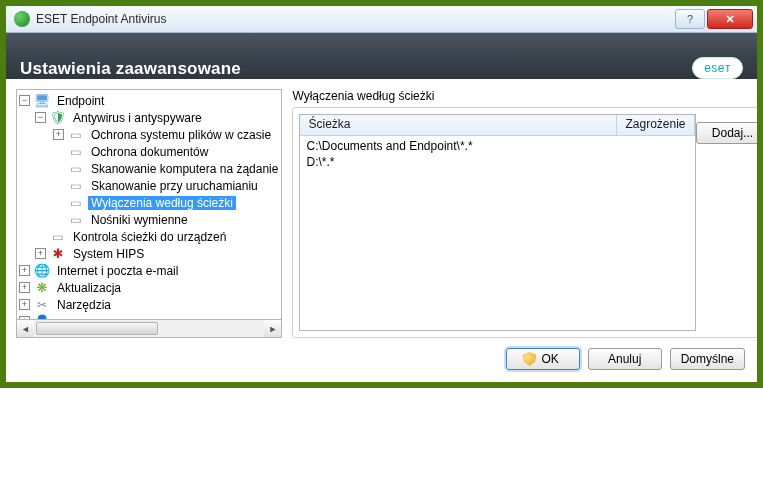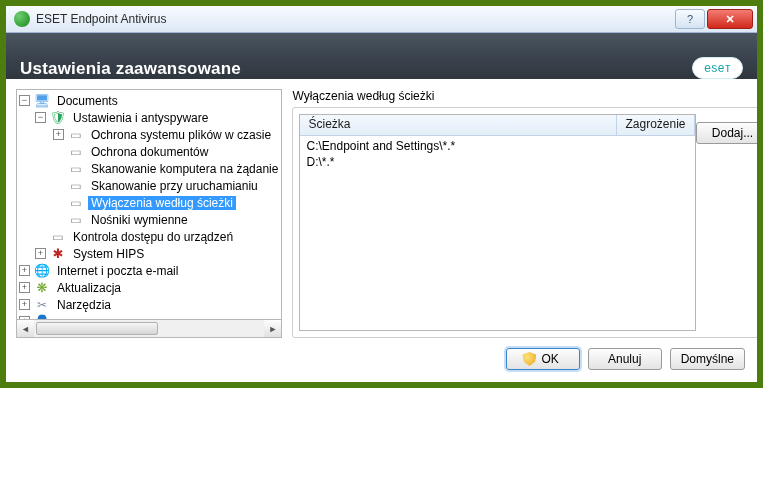--- a/index.html
+++ b/index.html
@@ -253,27 +253,27 @@
 
   <div class="body-area">
 
     <div class="tree-panel">
       <div class="tree-box">
         <div class="tree">
           <div class="node">
             <span class="ind ind1"></span>
             <span class="toggle">−</span>
             <span class="ticon monitor">🖥</span>
-            <span class="label">Documents</span>
+            <span class="label">Endpoint</span>
           </div>
           <div class="node">
             <span class="ind ind2"></span>
             <span class="toggle">−</span>
             <span class="ticon shield">🛡</span>
-            <span class="label">Ustawienia i antyspyware</span>
+            <span class="label">Antywirus i antyspyware</span>
           </div>
           <div class="node">
             <span class="ind ind3"></span>
             <span class="toggle">+</span>
             <span class="ticon page">▭</span>
             <span class="label">Ochrona systemu plików w czasie</span>
           </div>
           <div class="node">
             <span class="ind ind3"></span>
             <span class="toggle blank"></span>
@@ -301,21 +301,21 @@
           <div class="node">
             <span class="ind ind3"></span>
             <span class="toggle blank"></span>
             <span class="ticon page">▭</span>
             <span class="label">Nośniki wymienne</span>
           </div>
           <div class="node">
             <span class="ind ind2"></span>
             <span class="toggle blank"></span>
             <span class="ticon page">▭</span>
-            <span class="label">Kontrola dostępu do urządzeń</span>
+            <span class="label">Kontrola ścieżki do urządzeń</span>
           </div>
           <div class="node">
             <span class="ind ind2"></span>
             <span class="toggle">+</span>
             <span class="ticon block">✱</span>
             <span class="label">System HIPS</span>
           </div>
           <div class="node">
             <span class="ind ind1"></span>
             <span class="toggle">+</span>
@@ -352,21 +352,21 @@
 
     <div class="right-panel">
       <div class="section-title">Wyłączenia według ścieżki</div>
       <div class="group-box">
         <div class="list-box">
           <div class="list-head">
             <div class="col col-path">Ścieżka</div>
             <div class="col col-threat">Zagrożenie</div>
           </div>
           <div class="list-body">
-            <div class="list-row">C:\Endpoint and Settings\*.*</div>
+            <div class="list-row">C:\Documents and Endpoint\*.*</div>
             <div class="list-row">D:\*.*</div>
           </div>
         </div>
         <div class="btn-row">
           <button class="btn">Dodaj...</button>
           <button class="btn" disabled="">Edytuj...</button>
           <button class="btn" disabled="">Usuń</button>
         </div>
       </div>
     </div>

